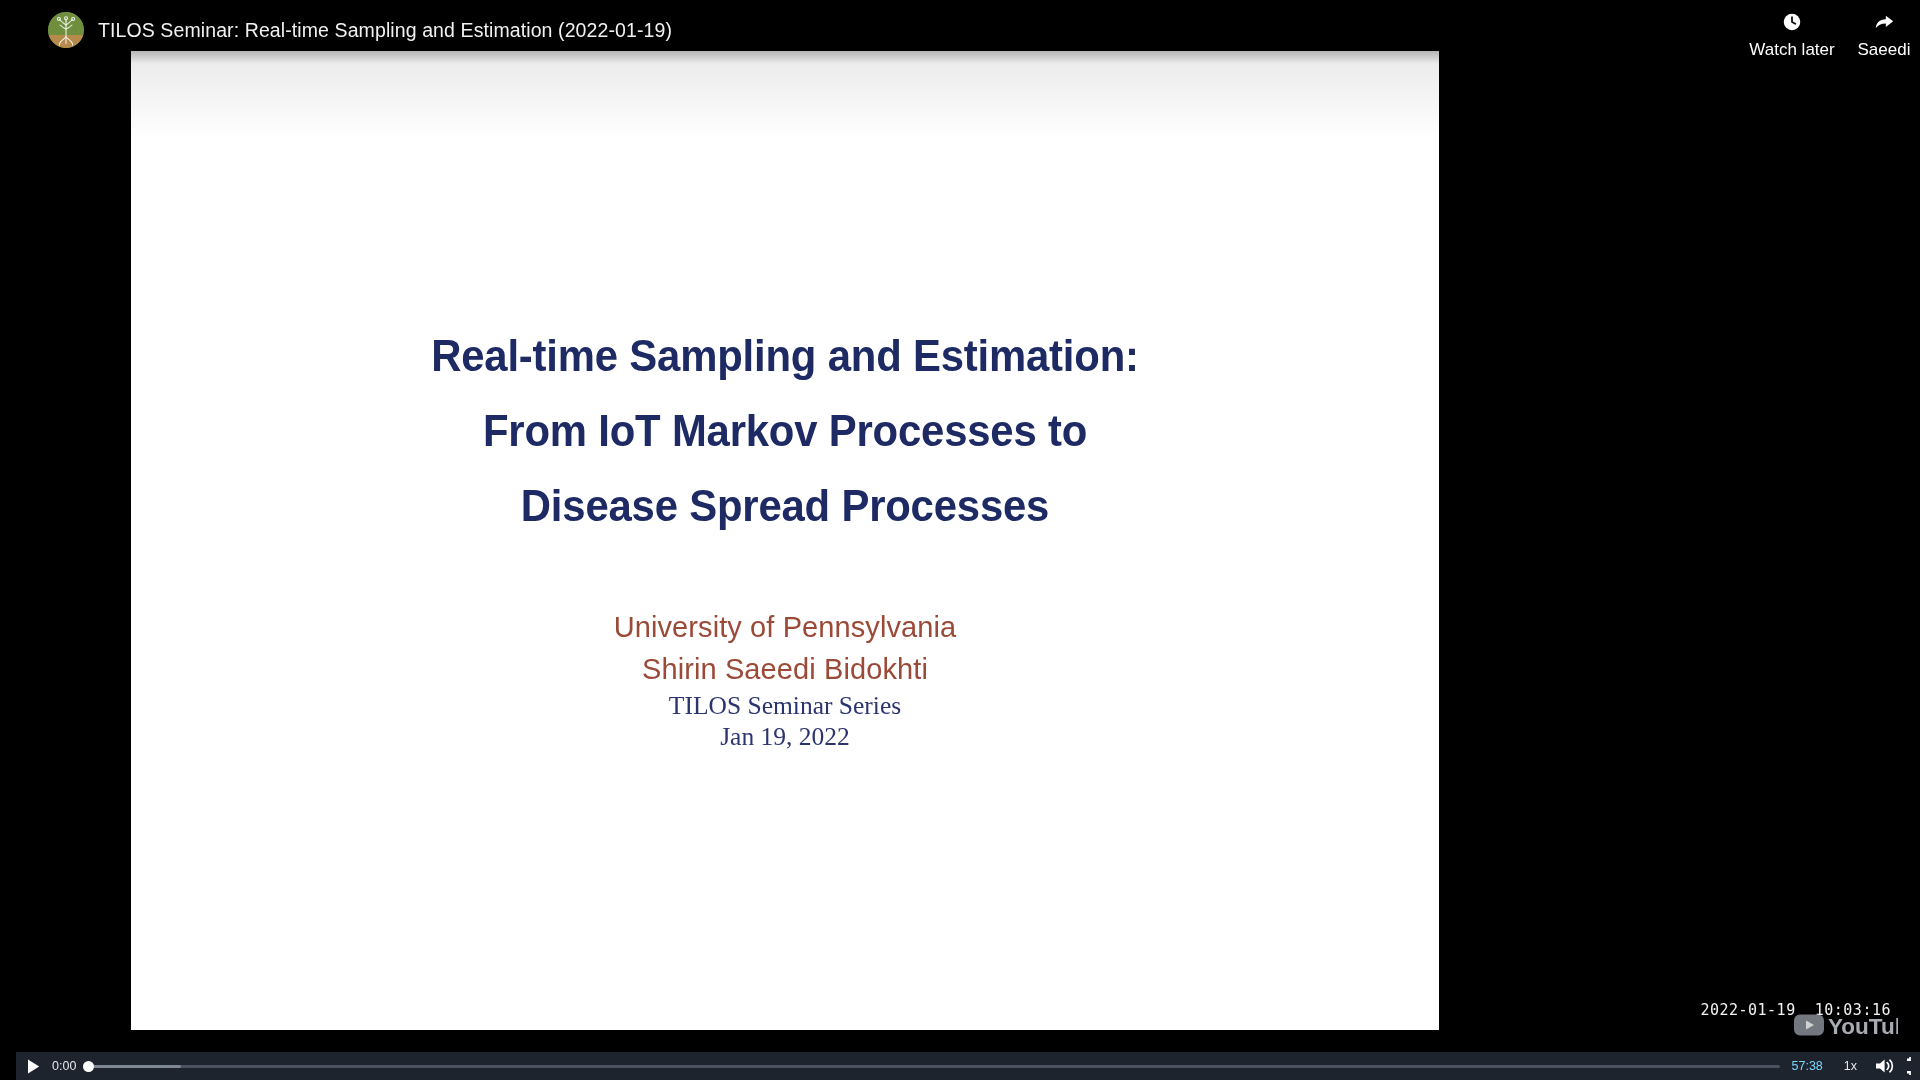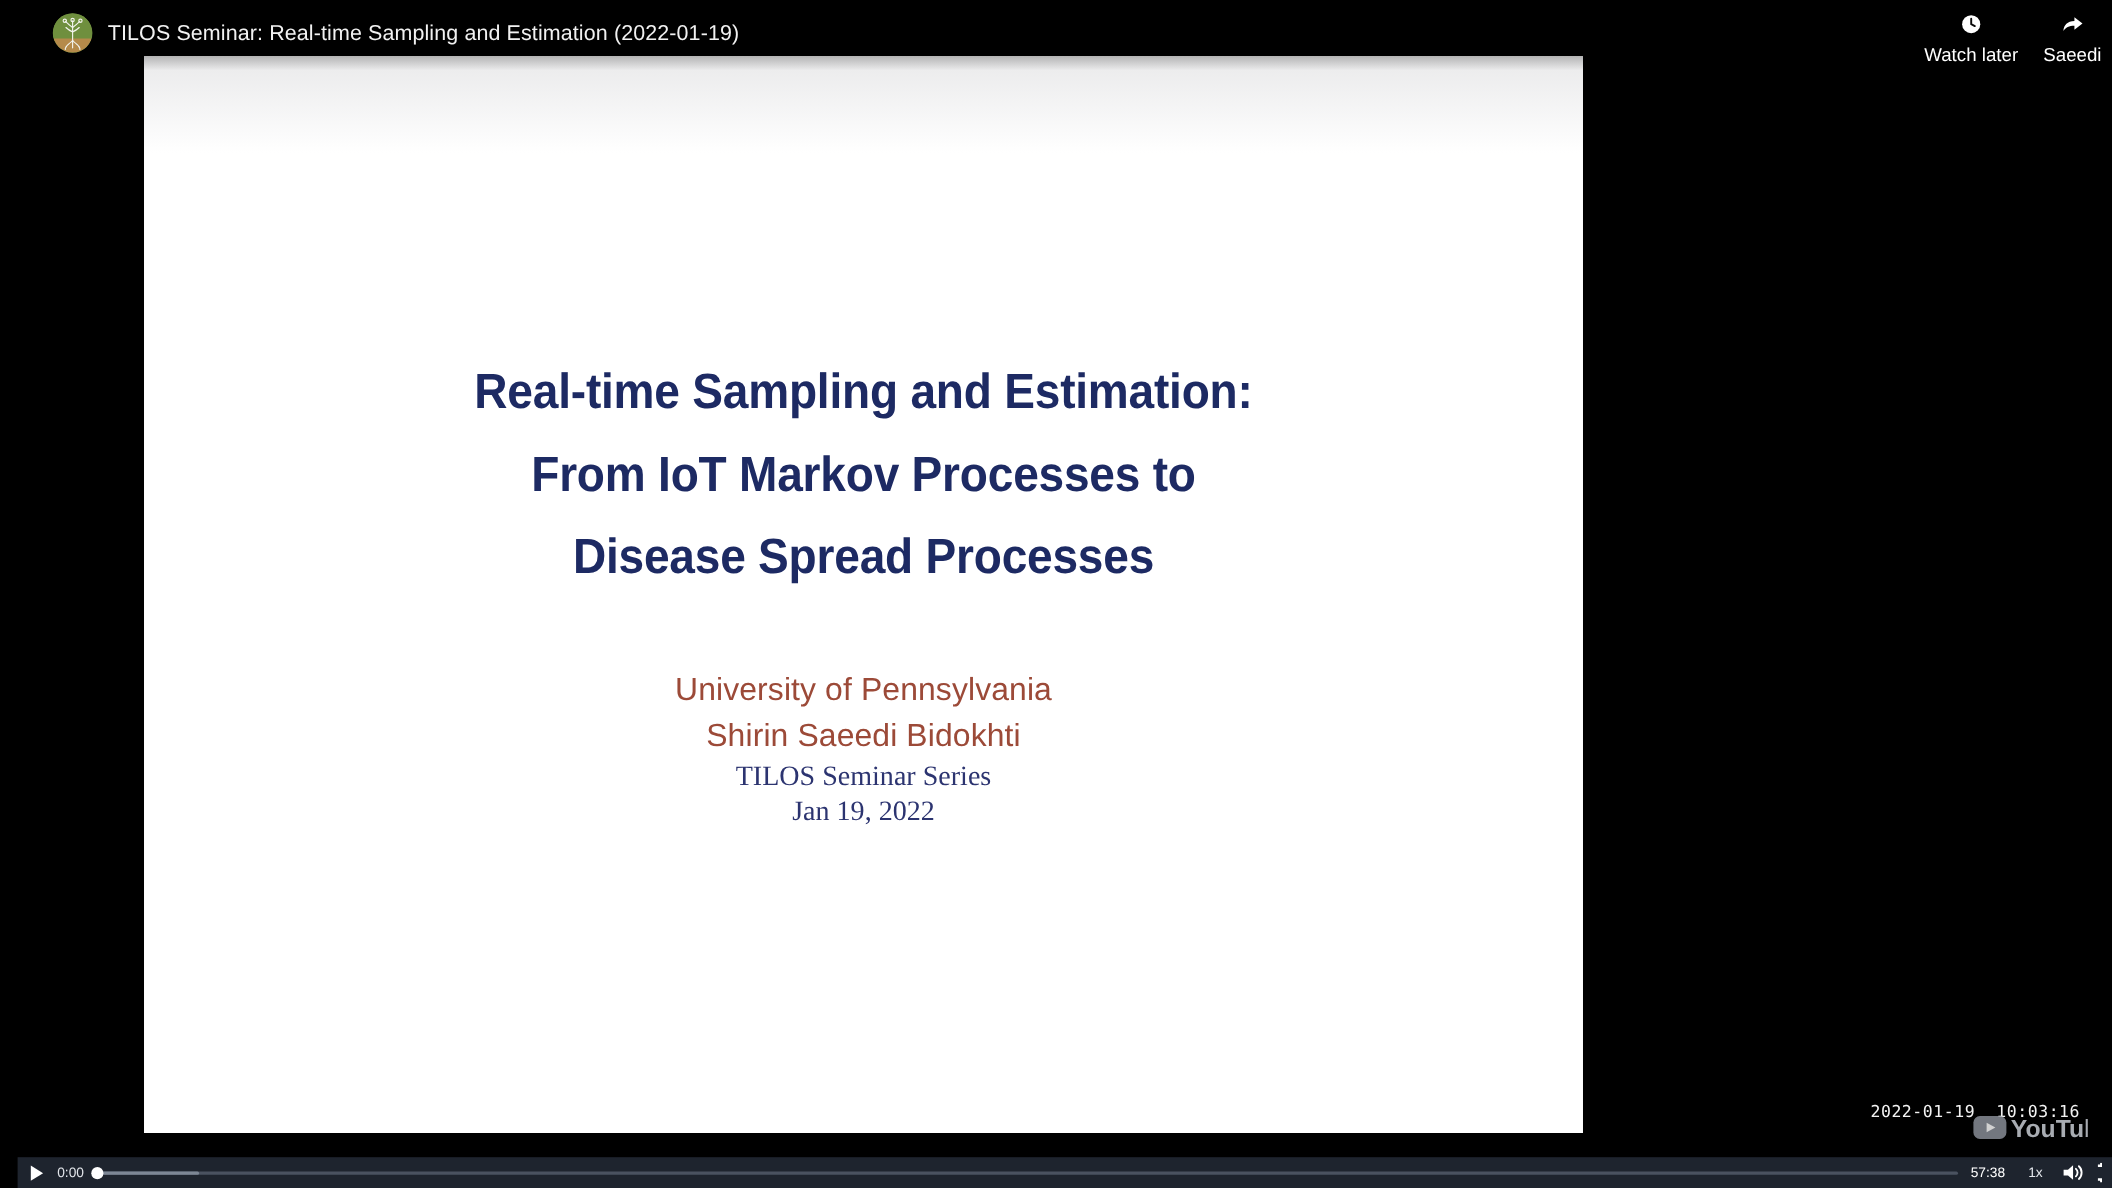--- a/index.html
+++ b/index.html
@@ -191,21 +191,21 @@
   }
   #progress-handle {
     position:absolute;
     left:0.35%; top:50%;
     width:11px; height:11px;
     margin-left:-5.5px; margin-top:-5.5px;
     border-radius:50%;
     background:#ffffff;
   }
   #time-duration {
-    color:#ffffff; font-size:12.5px;
+    color:#7dd3fc; font-size:12.5px;
     padding:0 10px 0 8px;
     white-space:nowrap;
   }
   #speed-button {
     color:#e3e6eb; font-size:12.5px;
     padding:0 11px;
     height:16px;
     display:flex; align-items:center;
     cursor:pointer;
   }

